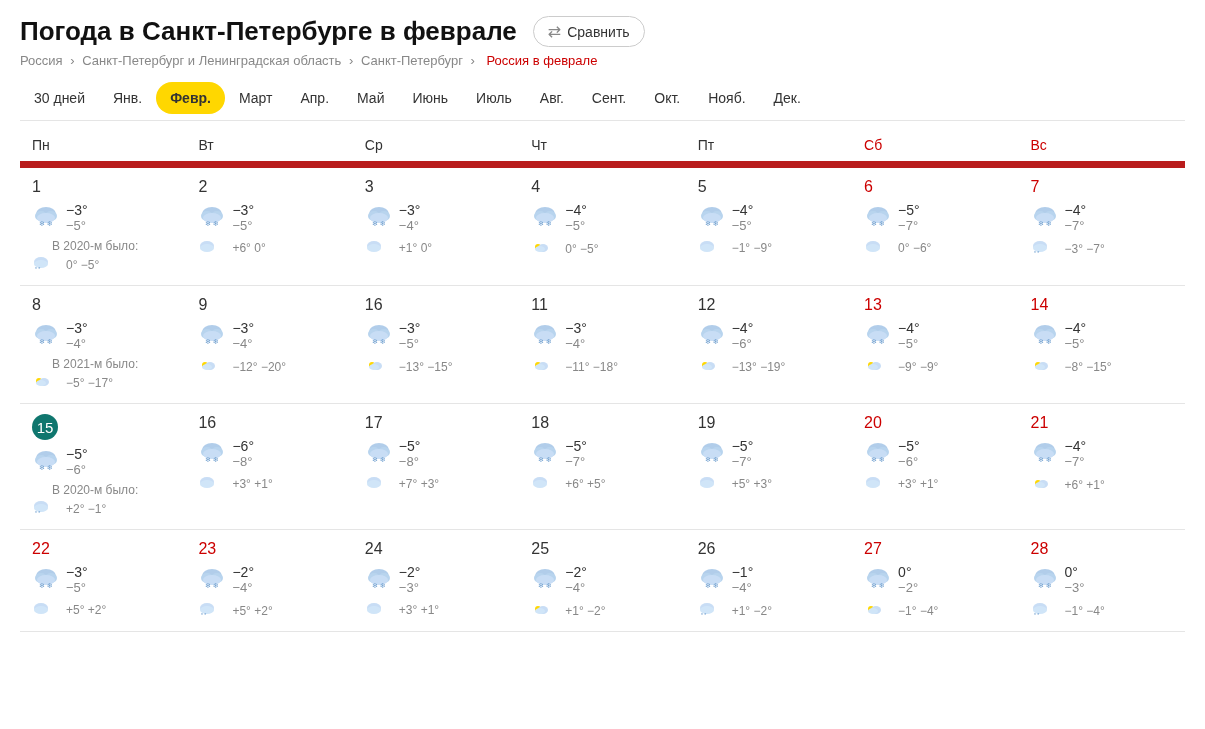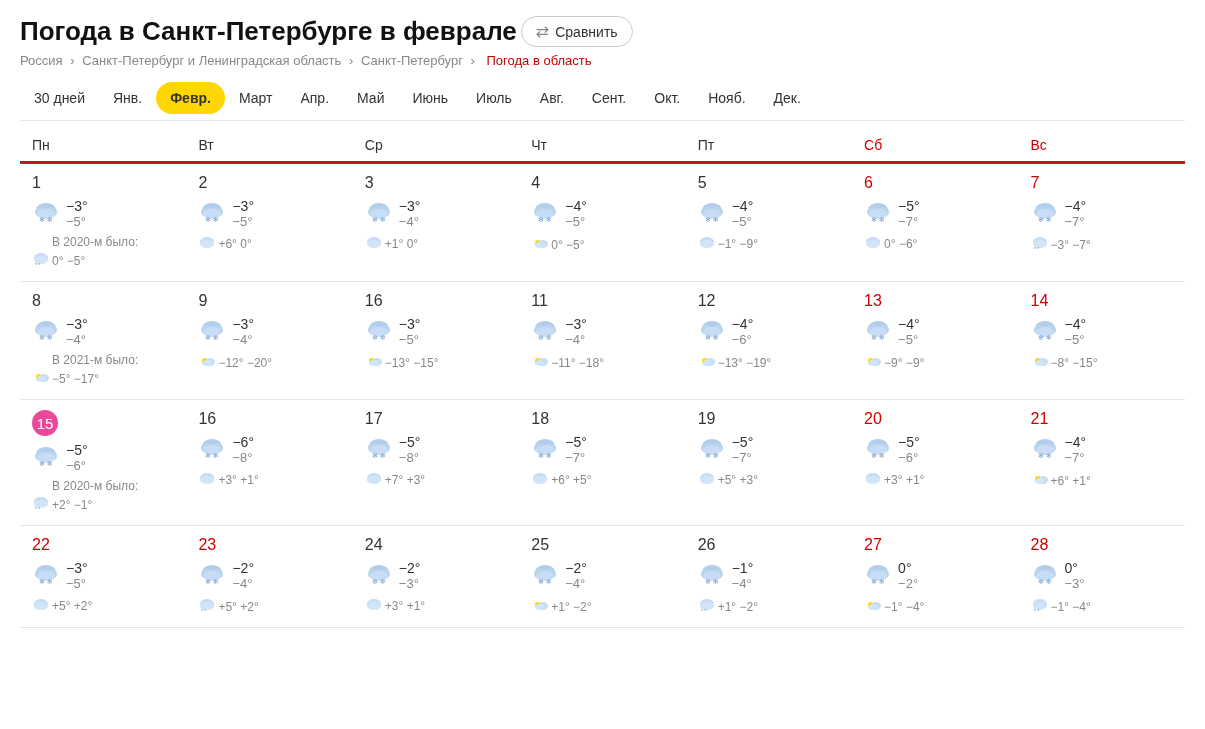--- a/index.html
+++ b/index.html
@@ -1,18 +1,18 @@
 <!DOCTYPE html>
 <html><head>
   <meta charset="utf-8">
   <style>
     * { box-sizing: border-box; margin: 0; padding: 0; }
     body { font-family: Arial, sans-serif; background: #fff; color: #333; font-size: 14px; padding: 16px 20px; }
 
-    .page-header { display: flex; align-items: center; gap: 4px; margin-bottom: 6px; }
+    .page-header { display: flex; align-items: center; gap: 16px; margin-bottom: 6px; }
     .page-title { font-size: 26px; font-weight: bold; color: #111; }
     .compare-btn {
       display: flex; align-items: center; gap: 6px;
       border: 1px solid #ccc; border-radius: 20px; padding: 5px 14px;
       cursor: pointer; font-size: 14px; color: #333; background: #fff;
       white-space: nowrap;
     }
     .compare-icon { font-size: 16px; color: #888; }
 
     .breadcrumb { font-size: 13px; color: #888; margin-bottom: 14px; }
@@ -23,42 +23,42 @@
     .month-tabs { display: flex; gap: 0; margin-bottom: 8px; border-bottom: 1px solid #e5e5e5; }
     .month-tab {
       padding: 8px 14px; cursor: pointer; font-size: 14px; color: #333;
       border-radius: 20px; white-space: nowrap; margin-bottom: 6px;
     }
     .month-tab.active { background: #ffd700; font-weight: bold; border-radius: 20px; text-align: center; }
 
     .calendar { width: 100%; border-collapse: collapse; }
     .calendar th {
       text-align: left; padding: 8px 12px; font-weight: normal;
-      color: #333; font-size: 14px; border-bottom: 3px solid #b91c1c;
+      color: #333; font-size: 14px; border-bottom: 7px solid #b91c1c;
     }
     .calendar th.weekend { color: #c00; }
     .calendar td {
       vertical-align: top; padding: 10px 12px; border-bottom: 1px solid #e5e5e5;
       width: 14.28%; min-width: 80px;
     }
     .day-number { font-size: 16px; font-weight: normal; color: #333; margin-bottom: 6px; }
     .day-number.weekend { color: #c00; }
     .day-number.today {
-      background: #ec4899; color: #fff; border-radius: 50%;
+      background: #0f766e; color: #fff; border-radius: 50%;
       width: 26px; height: 26px; display: flex; align-items: center; justify-content: center;
       font-size: 15px;
     }
     .day-weather { display: flex; align-items: center; gap: 6px; margin-bottom: 2px; }
     .weather-icon { font-size: 22px; }
     .temps { display: flex; flex-direction: column; }
     .temp-hi { color: #333; font-size: 14px; font-weight: 500; }
     .temp-lo { color: #888; font-size: 13px; }
     .historical { margin-top: 6px; }
     .hist-label { font-size: 12px; color: #888; margin-bottom: 2px; margin-left: 20px; }
-    .hist-weather { display: flex; align-items: center; gap: 2px; }
+    .hist-weather { display: flex; align-items: center; gap: 16px; }
     .hist-icon { font-size: 16px; }
     .hist-temps { font-size: 12px; color: #888; }
   </style>
 </head>
 <body>
 
 <div class="page-header">
   <h1 class="page-title">Погода в Санкт-Петербурге в феврале</h1>
   <button class="compare-btn">
     <span class="compare-icon">⇄</span>
@@ -66,21 +66,21 @@
   </button>
 </div>
 
 <div class="breadcrumb">
   <a href="#">Россия</a>
   <span>›</span>
   <a href="#">Санкт-Петербург и Ленинградская область</a>
   <span>›</span>
   <a href="#">Санкт-Петербург</a>
   <span>›</span>
-  <span class="current">Погода в область</span>
+  <span class="current">Россия в феврале</span>
 </div>
 
 <div class="month-tabs" id="month-tabs-container">
     <div class="month-tab">30 дней</div>
     <div class="month-tab">Янв.</div>
     <div class="month-tab active">Февр.</div>
     <div class="month-tab">Март</div>
     <div class="month-tab">Апр.</div>
     <div class="month-tab">Май</div>
     <div class="month-tab">Июнь</div>

